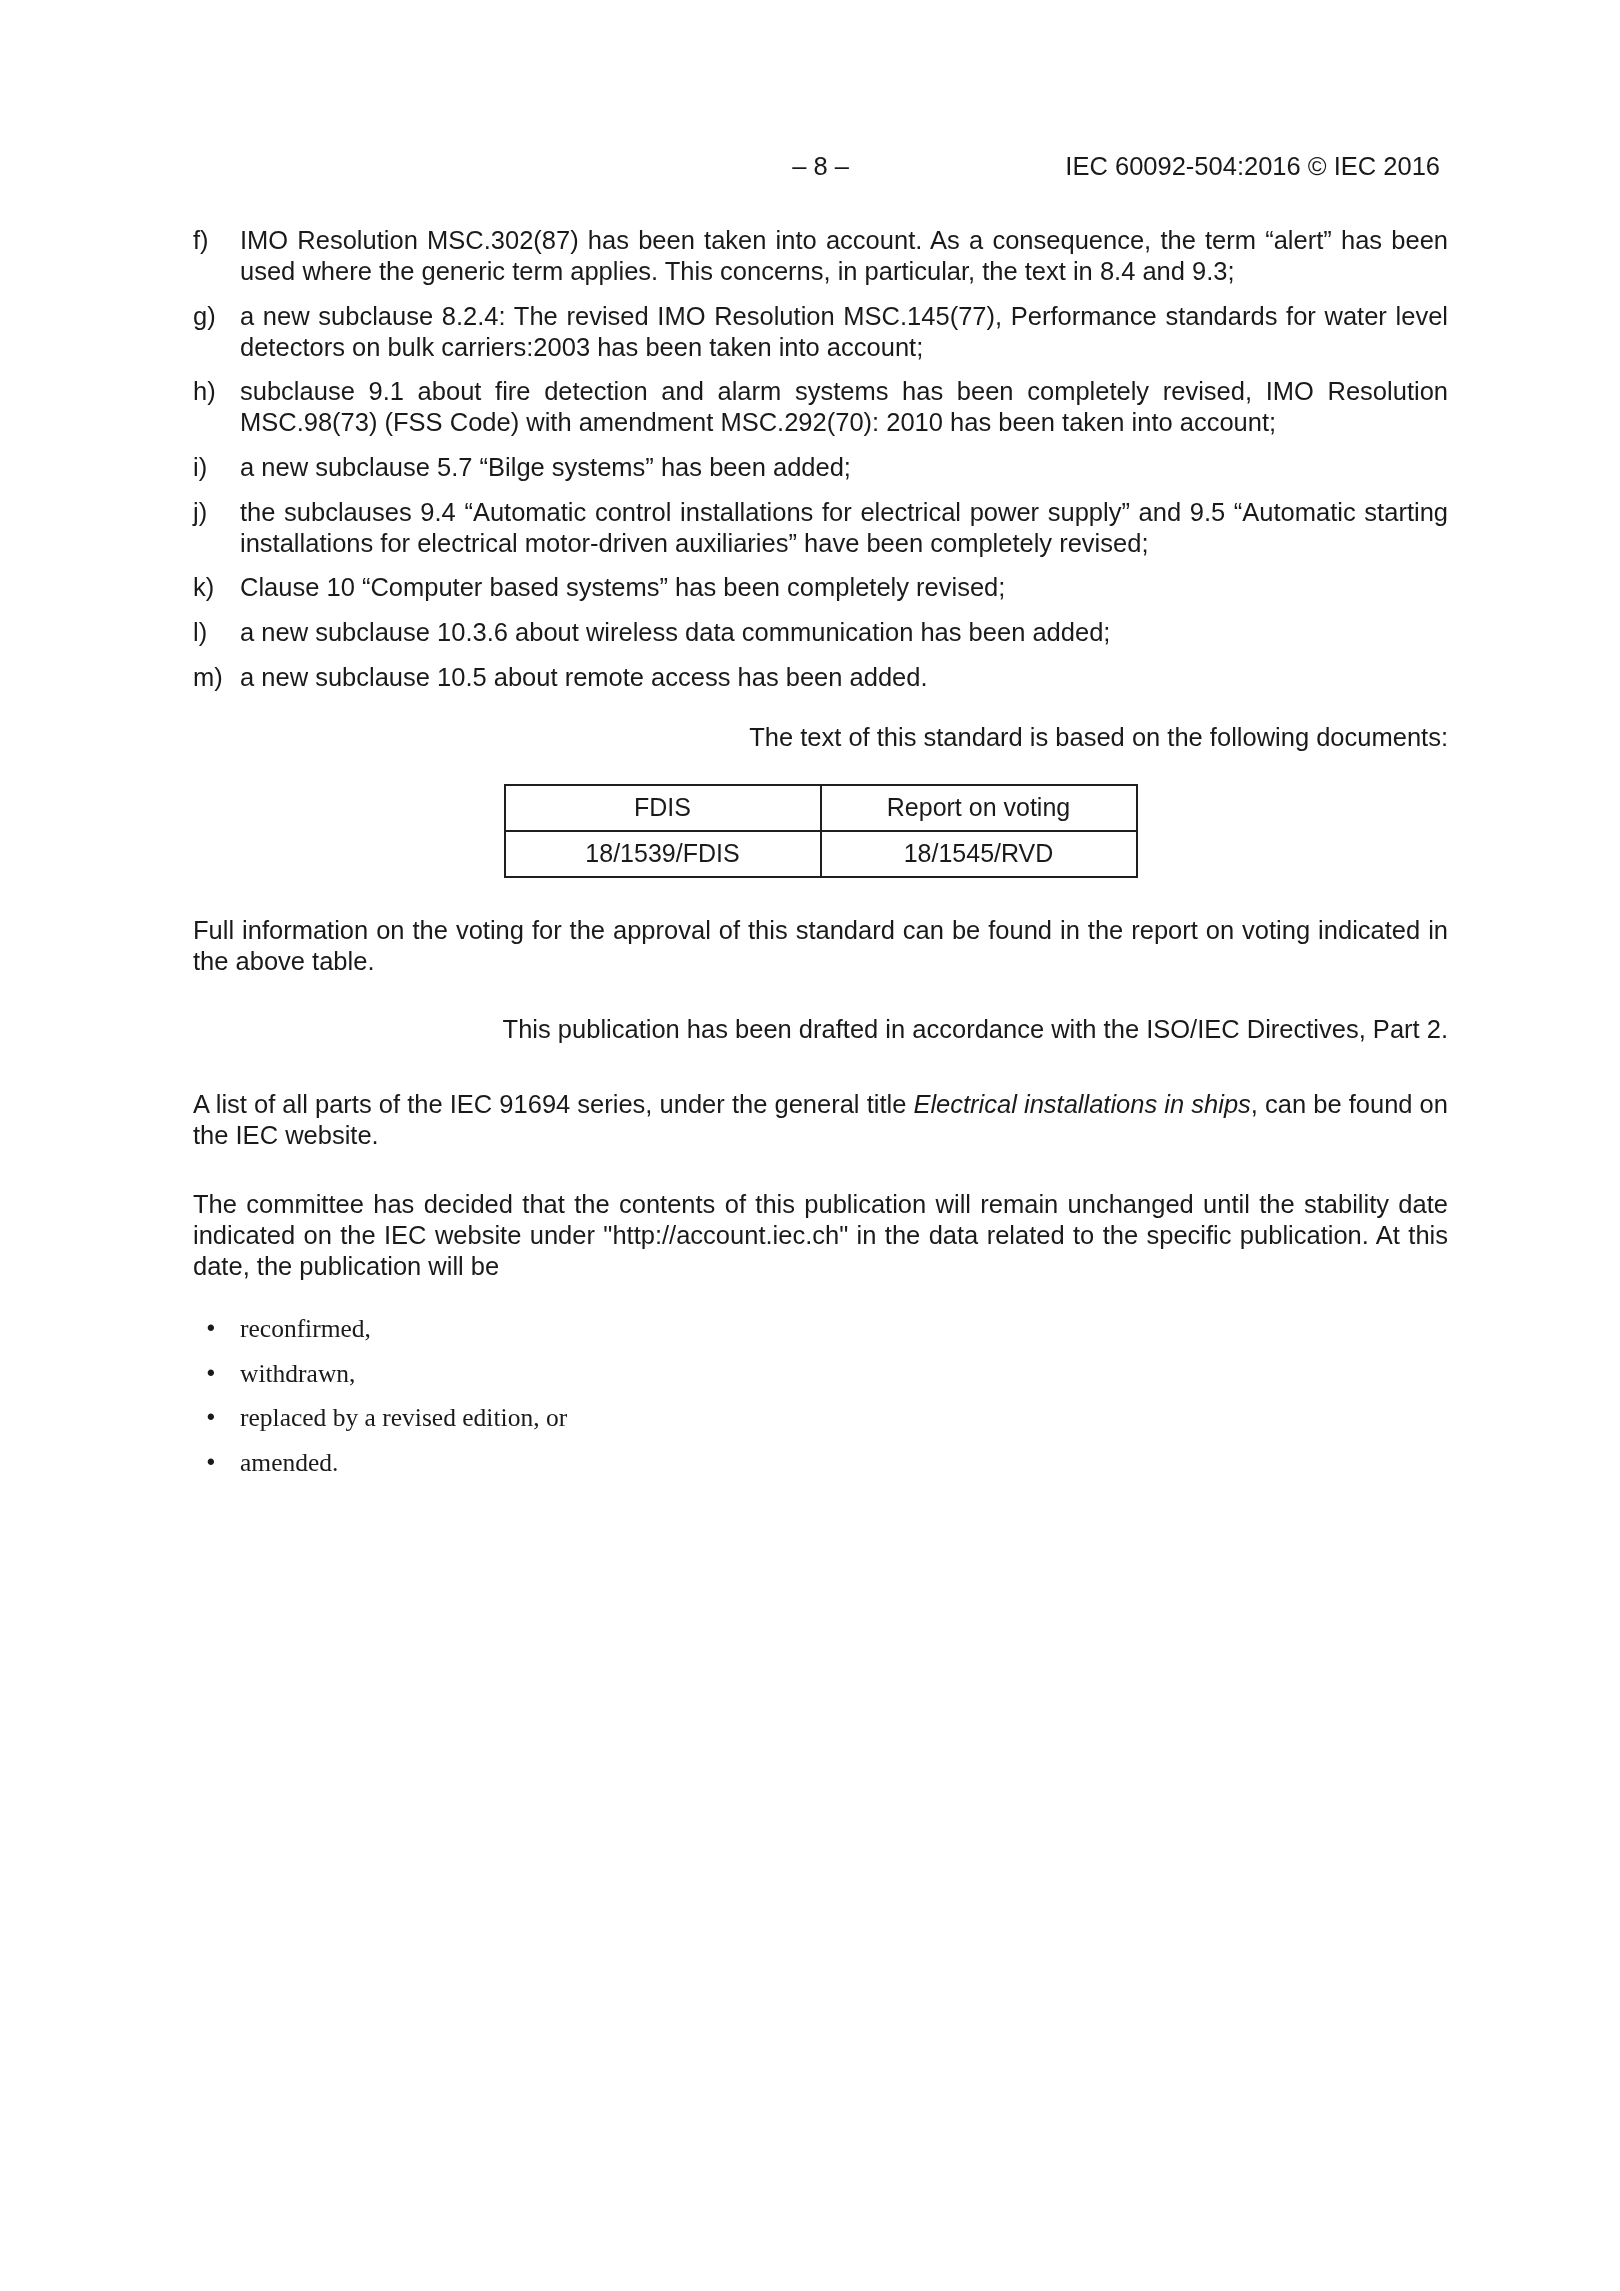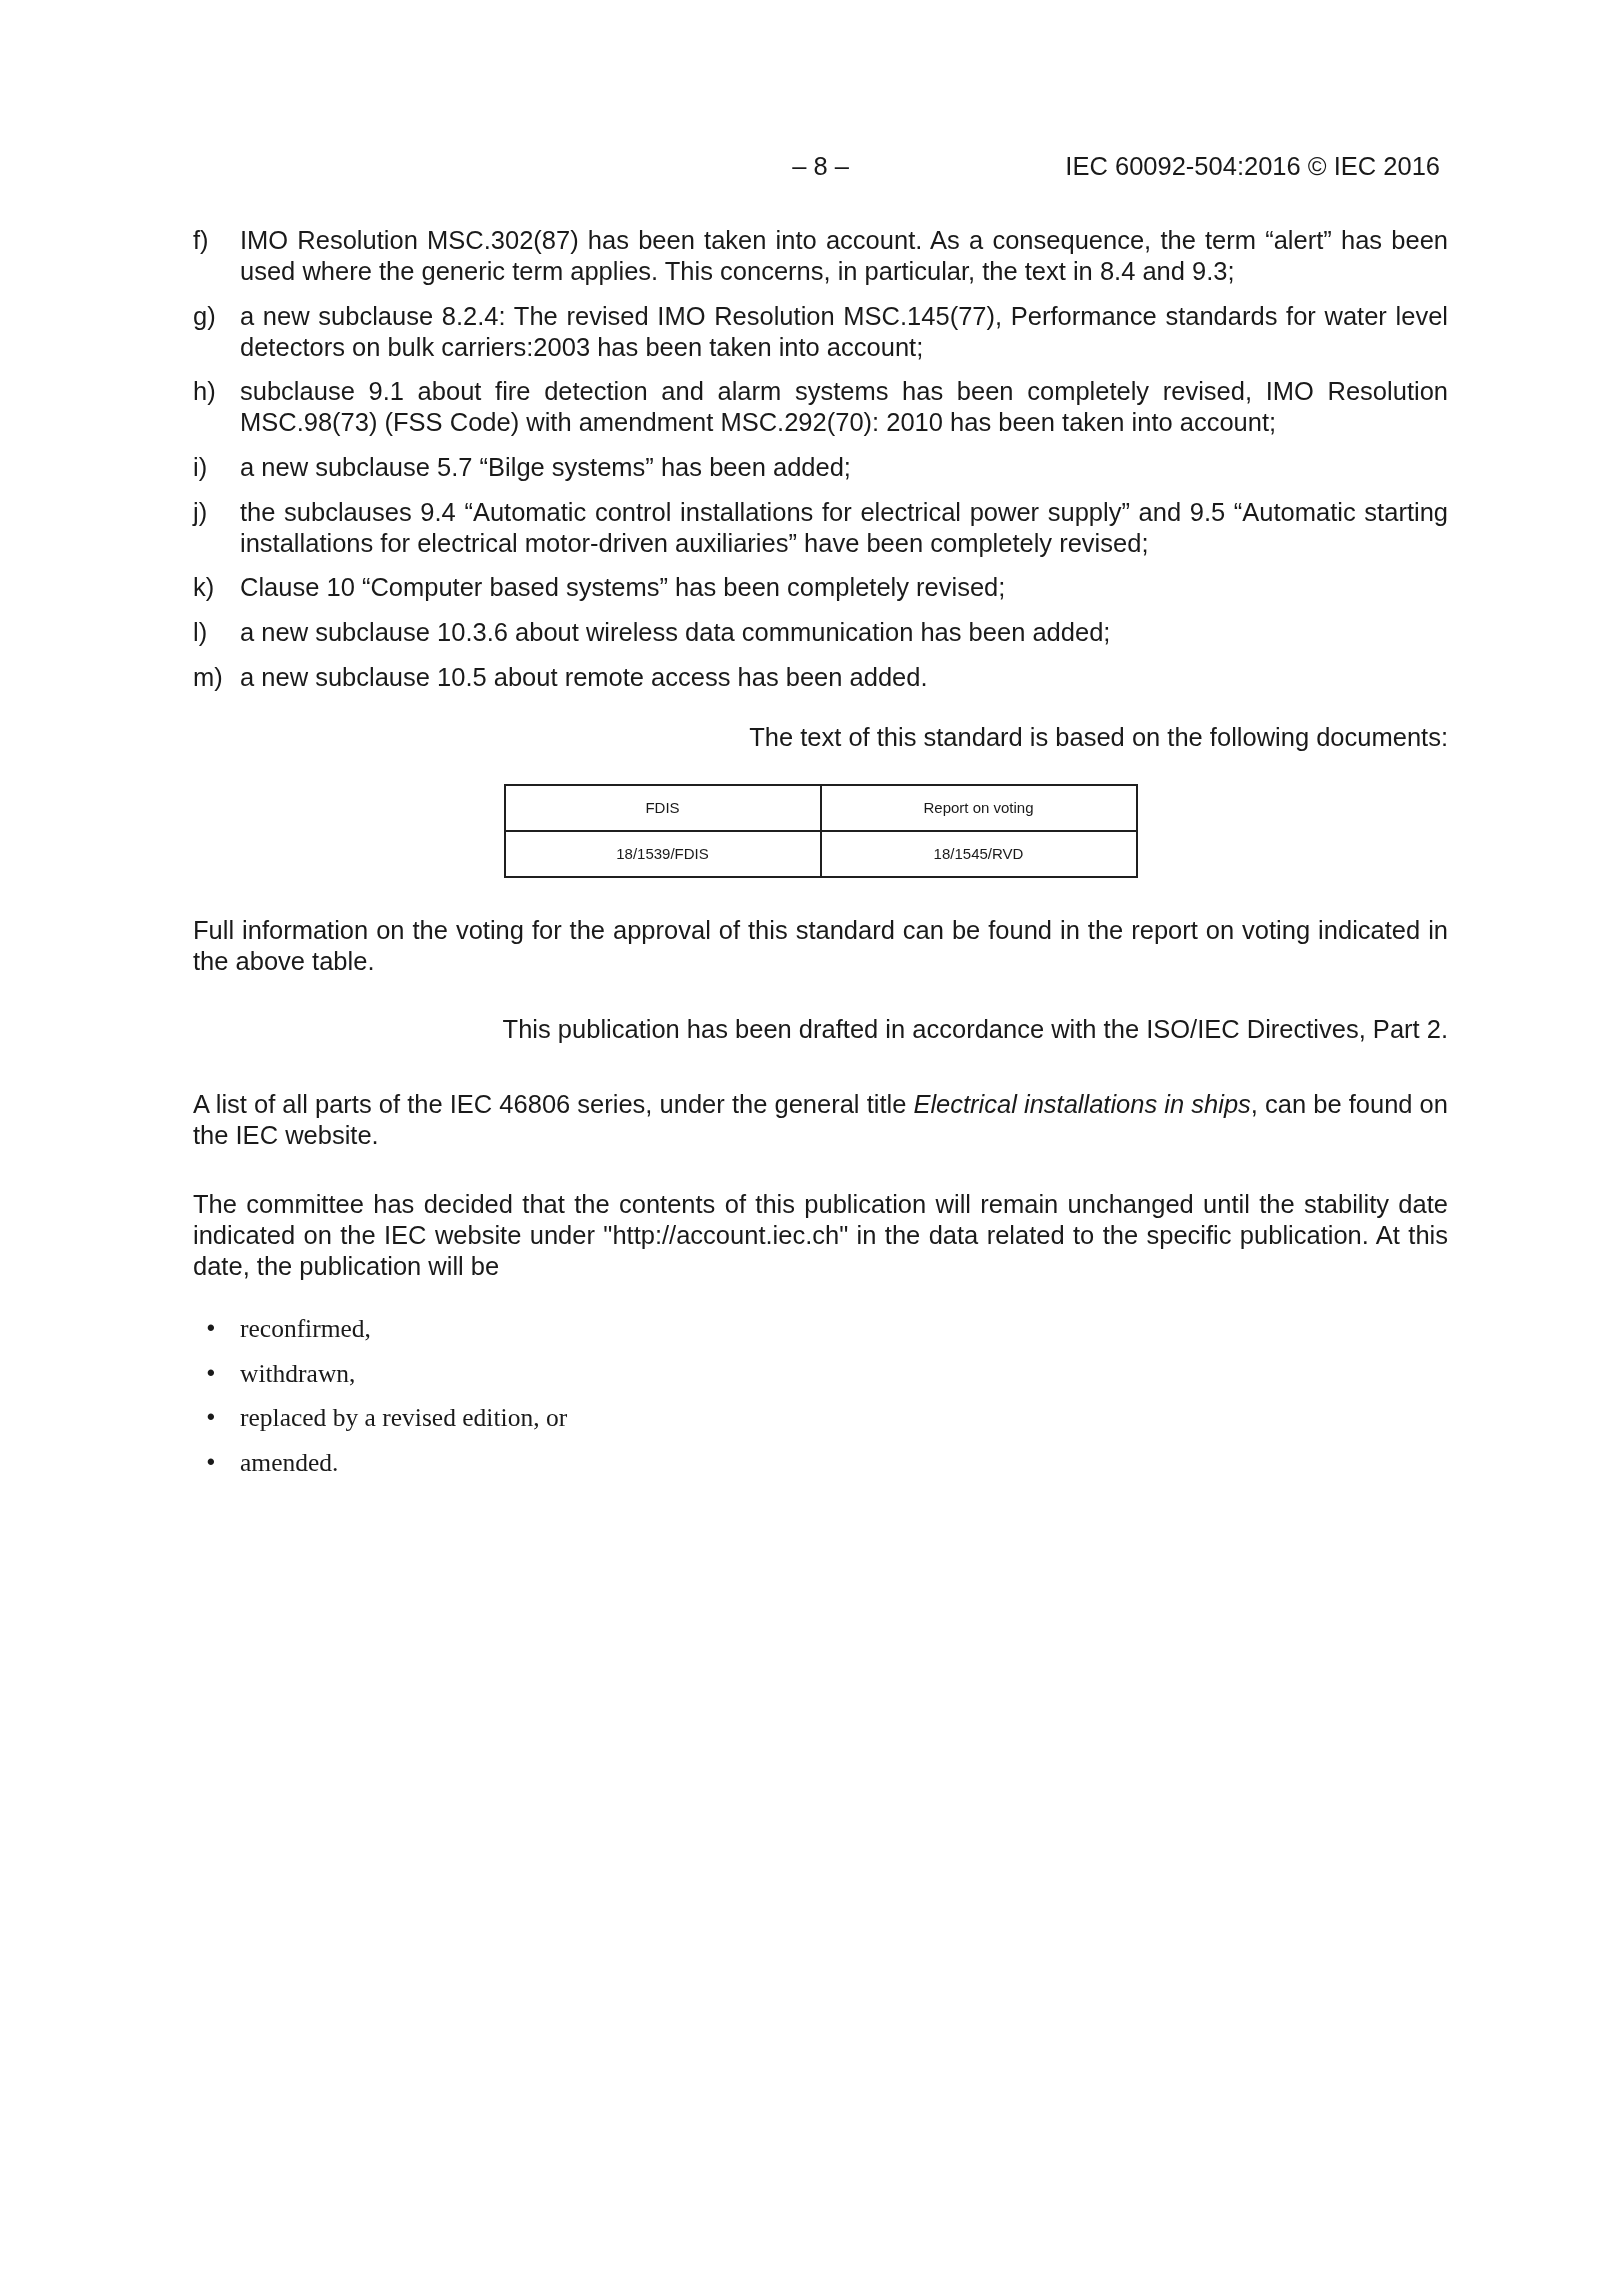--- a/index.html
+++ b/index.html
@@ -77,21 +77,21 @@
   .p-committee { margin-top: 38px; }
   .italic { font-style: italic; }
   .table-wrap {
     margin-top: 31px;
     display: flex;
     justify-content: center;
   }
   .voting-table {
     border-collapse: collapse;
     border: 2.9px solid #1f1f1f;
-    font-size: 15px;
+    font-size: 25px;
     padding-left: 28px;
   }
   .voting-table th,
   .voting-table td {
     border: 2px solid #1f1f1f;
     width: 314px;
     height: 44px;
     text-align: center;
     vertical-align: middle;
     font-weight: normal;
@@ -175,21 +175,21 @@
             <td>18/1545/RVD</td>
           </tr>
         </tbody>
       </table>
     </div>
 
     <p class="para p-fullinfo">Full information on the voting for the approval of this standard can be found in the report on voting indicated in the above table.</p>
 
     <p class="para single p-drafting">This publication has been drafted in accordance with the ISO/IEC Directives, Part 2.</p>
 
-    <p class="para p-series"><span>A list of all parts of the IEC 46806 series, under the general title </span><em class="italic">Electrical installations in ships</em><span>, can be found on the IEC website.</span></p>
+    <p class="para p-series"><span>A list of all parts of the IEC 91694 series, under the general title </span><em class="italic">Electrical installations in ships</em><span>, can be found on the IEC website.</span></p>
 
     <p class="para p-committee">The committee has decided that the contents of this publication will remain unchanged until the stability date indicated on the IEC website under "http://account.iec.ch" in the data related to the specific publication. At this date, the publication will be</p>
 
     <ul class="bullet-list">
       <li>
         <span class="bullet">•</span>
         <span class="bullet-text">reconfirmed,</span>
       </li>
       <li>
         <span class="bullet">•</span>

